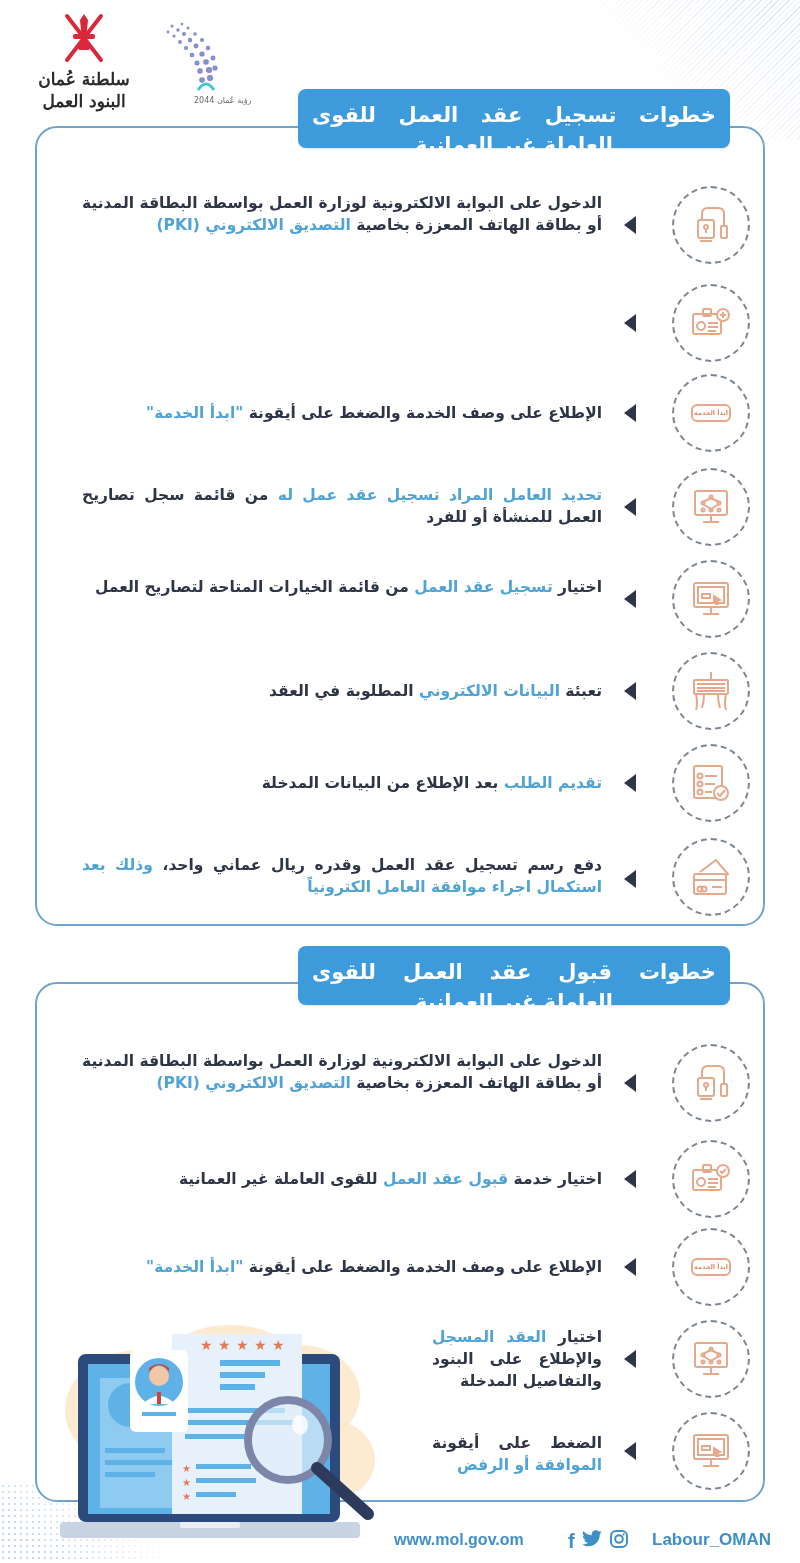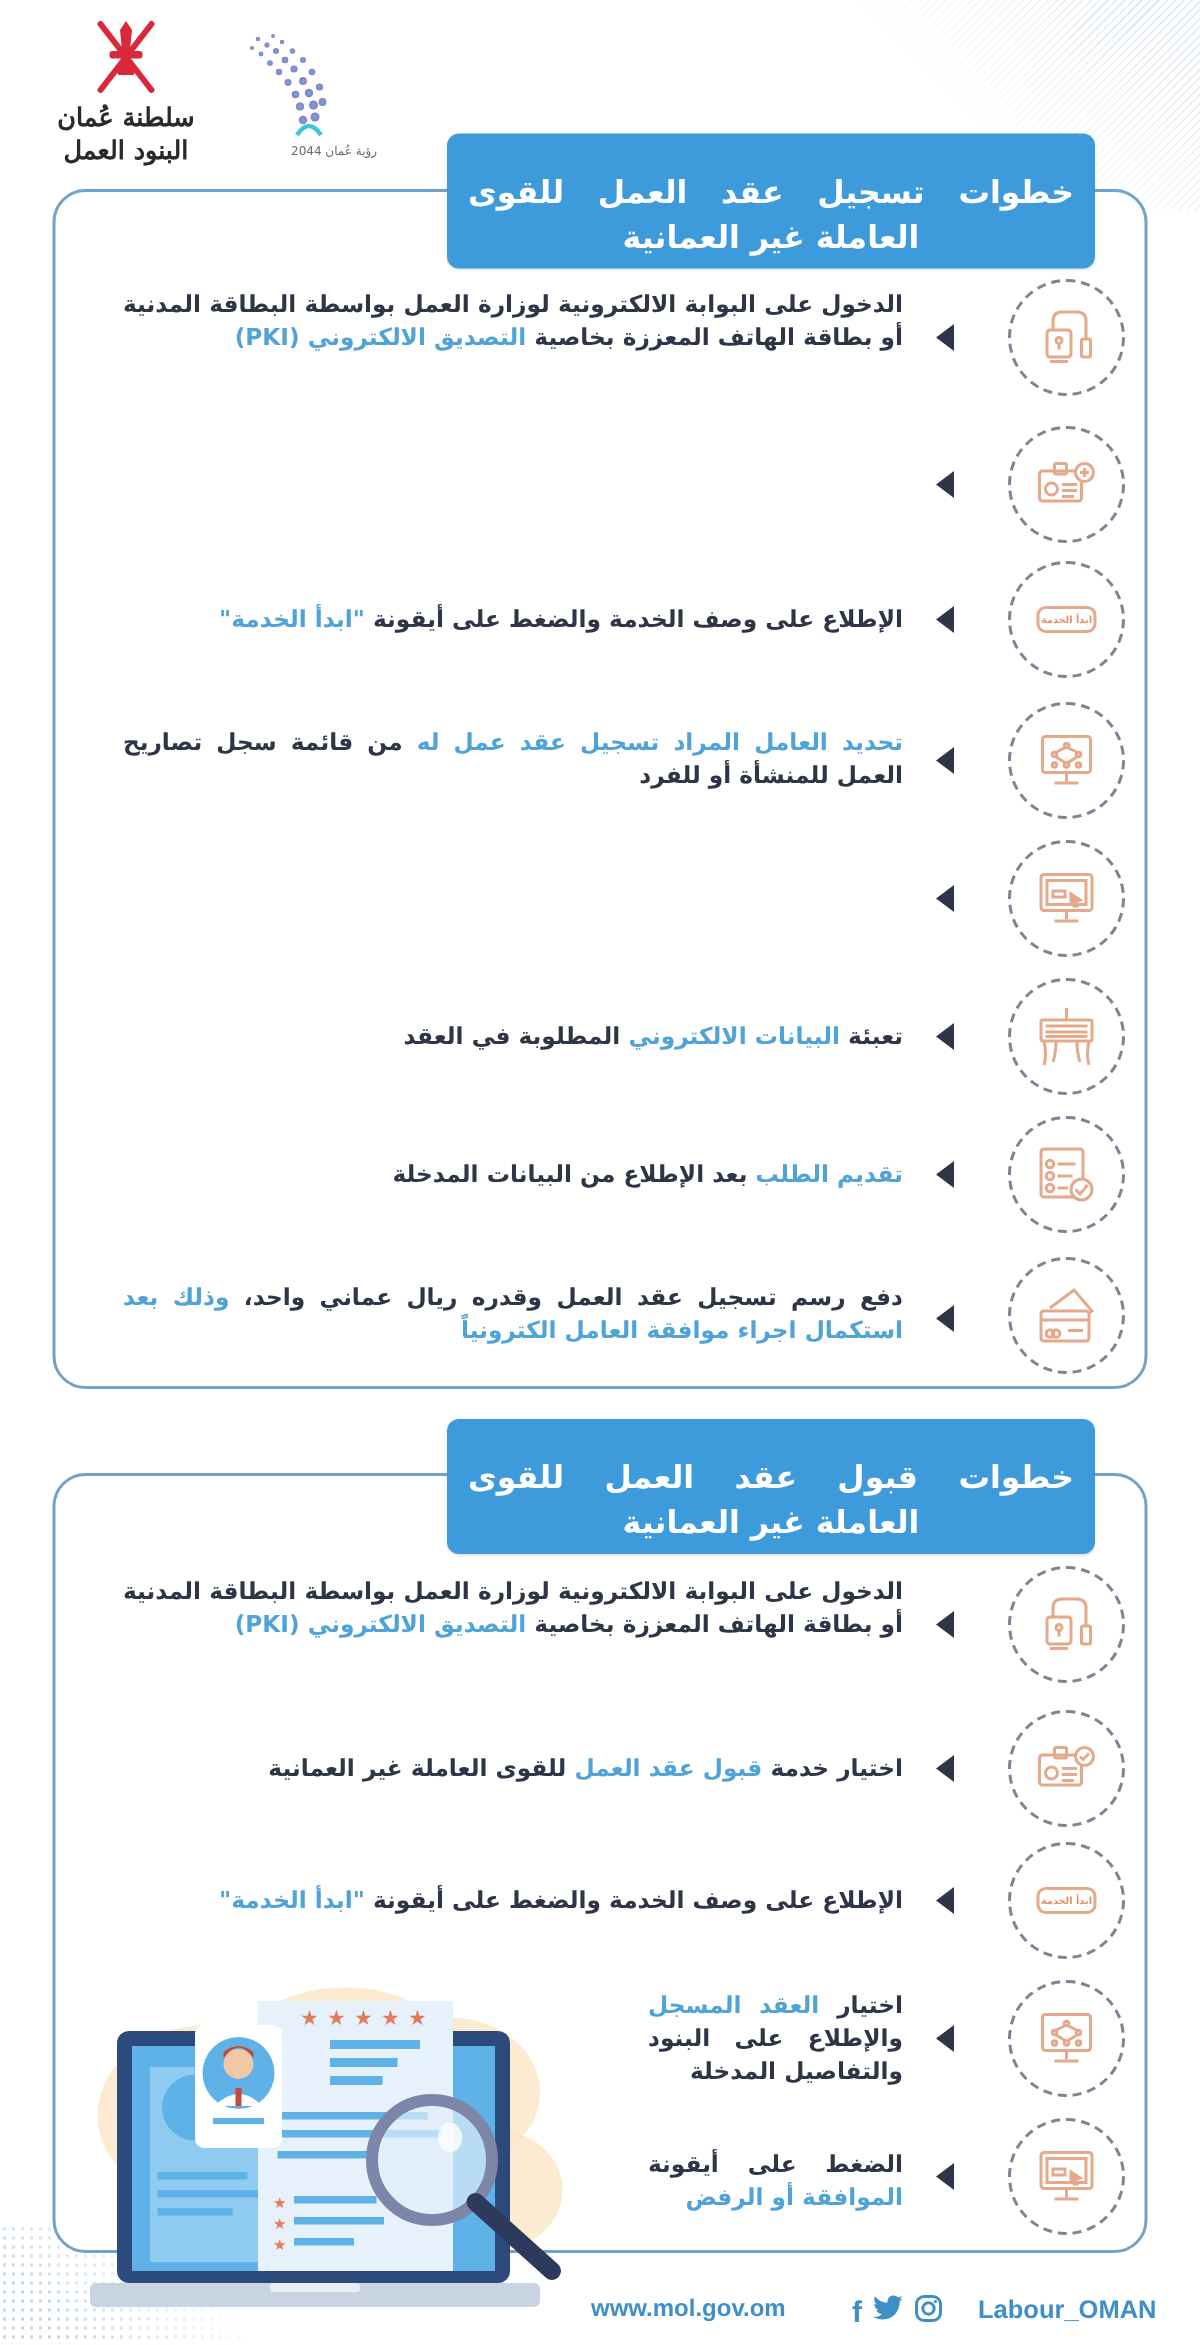--- a/index.html
+++ b/index.html
@@ -34,24 +34,24 @@
 
   
   .panel {
     position: absolute; left: 35px; width: 730px;
     border: 2.5px solid #6fa3cc; border-radius: 22px; background: #fff;
   }
   .panel-1 { top: 126px; height: 800px; }
   .panel-2 { top: 982px; height: 520px; }
 
   .section-title {
-    position: absolute; left: 298px; width: 432px; height: 90px;
+    position: absolute; left: 298px; width: 432px; height: 59px;
     background: #3d9bdc; border-radius: 8px; color: #fff;
     direction: rtl; text-align: center; font-weight: bold; font-size: 21px; line-height: 30px;
-    padding: 24px 14px; box-shadow: 0 1px 2px rgba(0,0,0,0.12);
+    padding: 11px 14px; box-shadow: 0 1px 2px rgba(0,0,0,0.12);
   }
   .title-1 { top: 89px; }
   .title-2 { top: 946px; }
   .section-title .line1 { display: block; text-align: justify; text-align-last: justify; }
   .section-title .line2 { display: block; }
 
   
   .step { position: absolute; left: 70px; width: 680px; }
   .step .icon-circle {
     position: absolute; right: 0; width: 78px; height: 78px; border-radius: 50%;
@@ -299,20 +299,23 @@
   </div>
 </div>
 
 <div class="step" style="top:560px;height:90px">
   <div class="icon-circle" style="top:0px">
       <svg>
         <use href="#i-monitor-click"></use>
       </svg>
     </div>
   <div class="arrow" style="top:30px"></div>
+  <div class="text justify" style="top:16px">
+    <span>اختيار </span><span class="hl">تسجيل عقد العمل</span><span> من قائمة الخيارات المتاحة لتصاريح العمل</span>
+  </div>
 </div>
 
 <div class="step" style="top:652px;height:90px">
   <div class="icon-circle" style="top:0px">
       <svg>
         <use href="#i-keyboard"></use>
       </svg>
     </div>
   <div class="arrow" style="top:30px"></div>
   <div class="text" style="top:28px">

